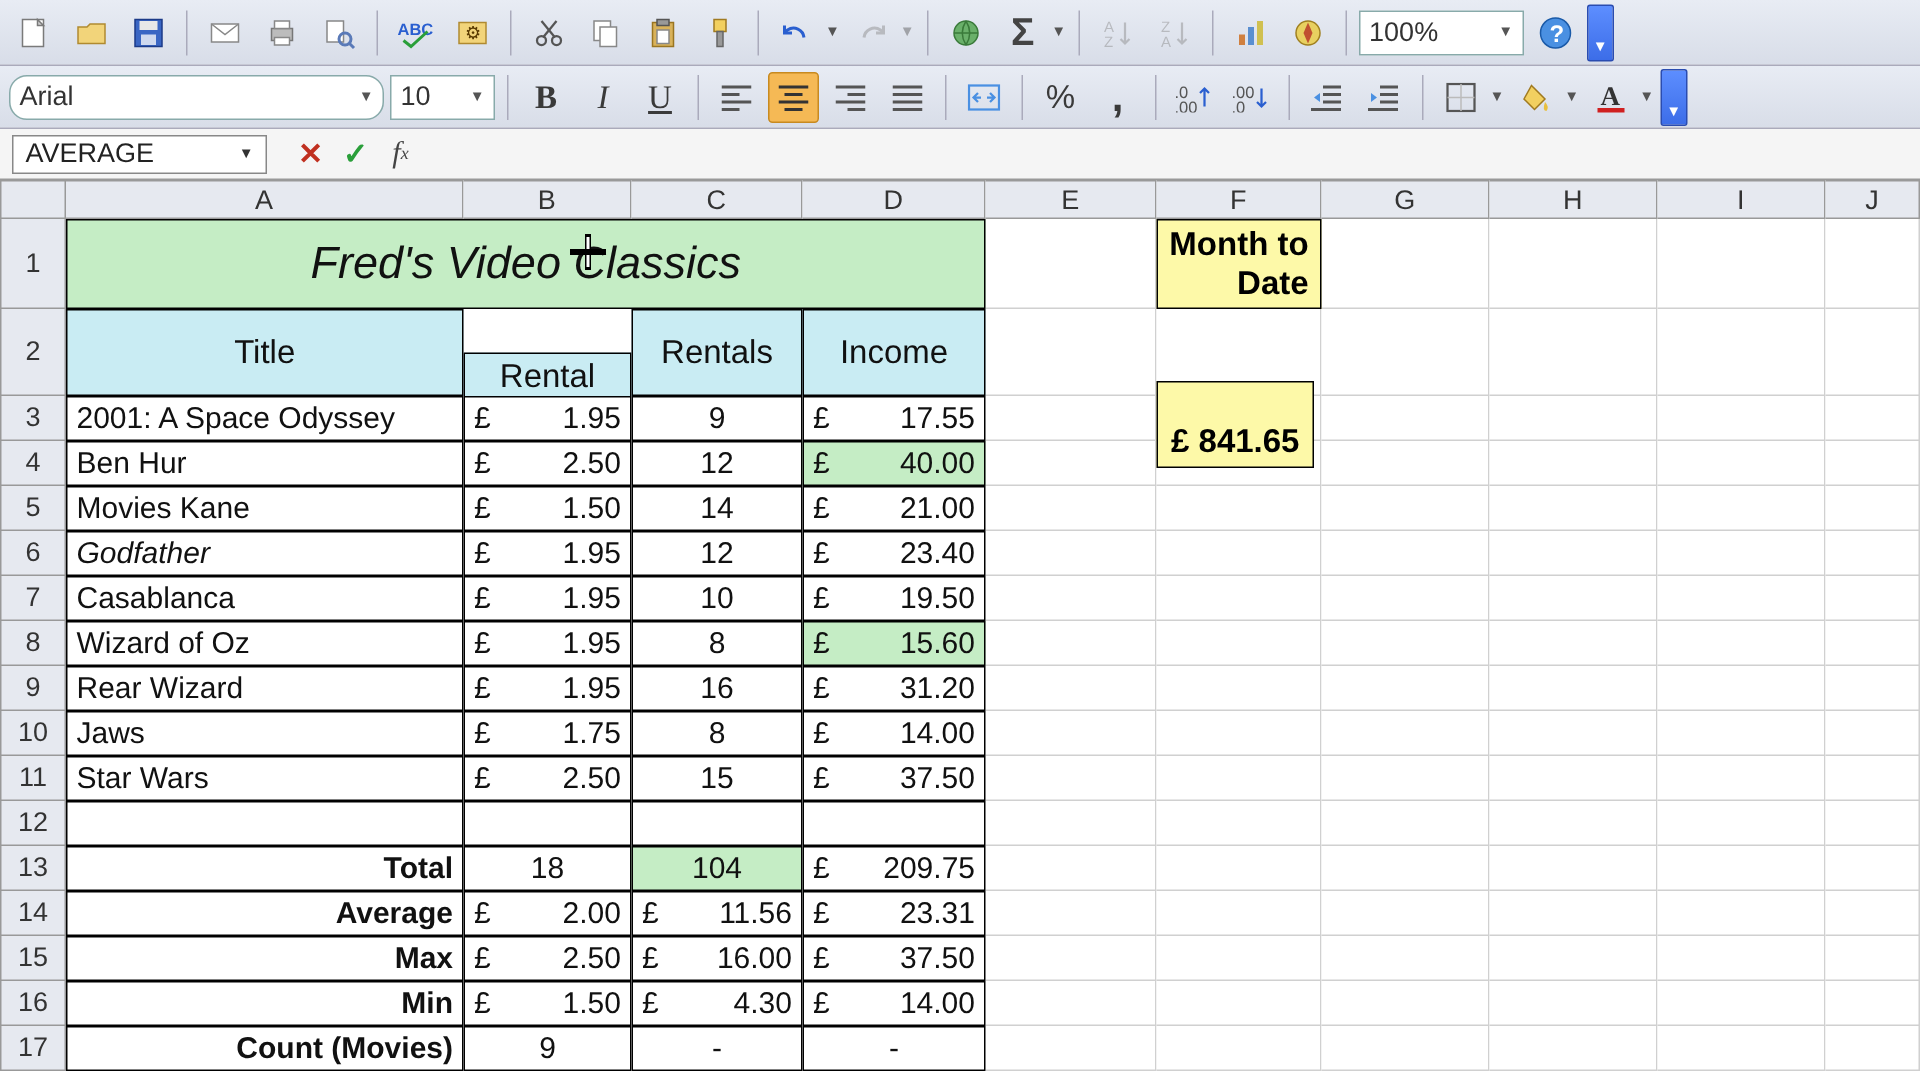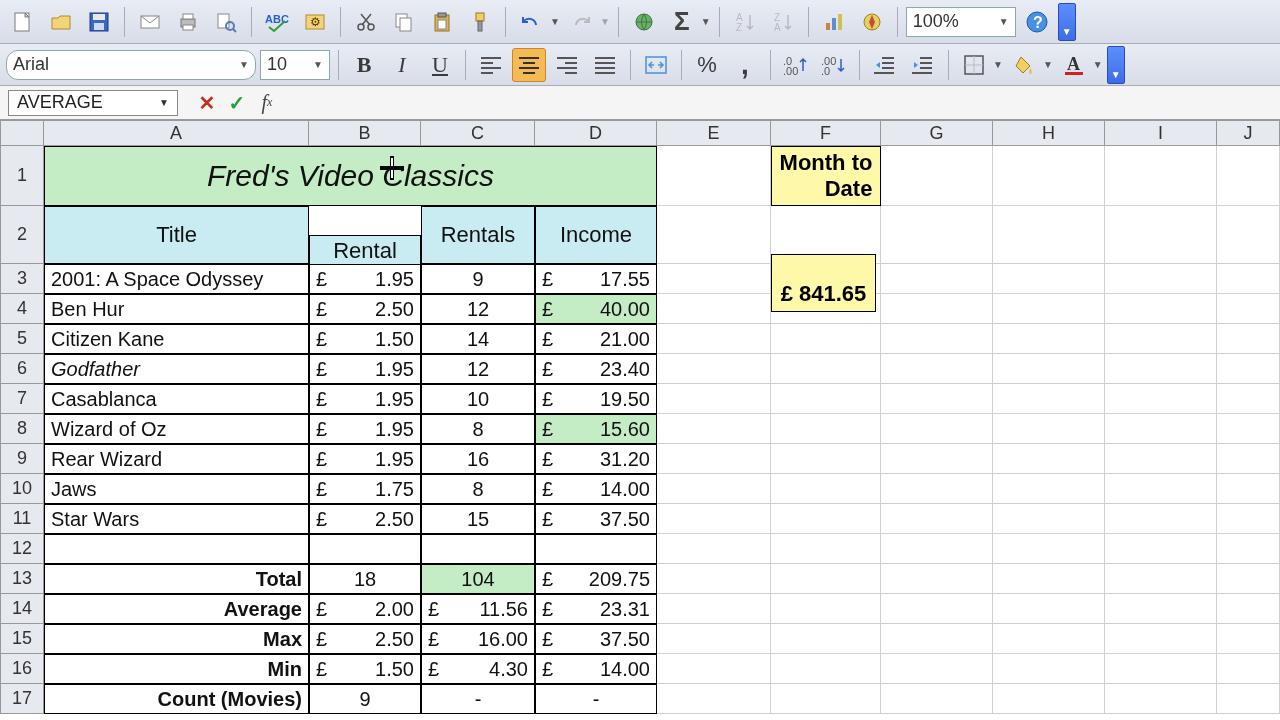--- a/index.html
+++ b/index.html
@@ -555,21 +555,21 @@
       <div class="gcell data-cell" style="left: 0px; top: 148px; width: 265px; height: 30px;">Ben Hur</div>
       <div class="gcell data-cell money" style="left: 265px; top: 148px; width: 112px; height: 30px;">
         <span>£</span>
         <span>2.50</span>
       </div>
       <div class="gcell data-cell center" style="left: 377px; top: 148px; width: 114px; height: 30px;">12</div>
       <div class="gcell data-cell money green-hl" style="left: 491px; top: 148px; width: 122px; height: 30px;">
         <span>£</span>
         <span>40.00</span>
       </div>
-      <div class="gcell data-cell" style="left: 0px; top: 178px; width: 265px; height: 30px;">Citizen Kane</div>
+      <div class="gcell data-cell" style="left: 0px; top: 178px; width: 265px; height: 30px;">Movies Kane</div>
       <div class="gcell data-cell money" style="left: 265px; top: 178px; width: 112px; height: 30px;">
         <span>£</span>
         <span>1.50</span>
       </div>
       <div class="gcell data-cell center" style="left: 377px; top: 178px; width: 114px; height: 30px;">14</div>
       <div class="gcell data-cell money" style="left: 491px; top: 178px; width: 122px; height: 30px;">
         <span>£</span>
         <span>21.00</span>
       </div>
       <div class="gcell data-cell" style="left: 0px; top: 208px; width: 265px; height: 30px; font-style: italic;">Godfather</div>

